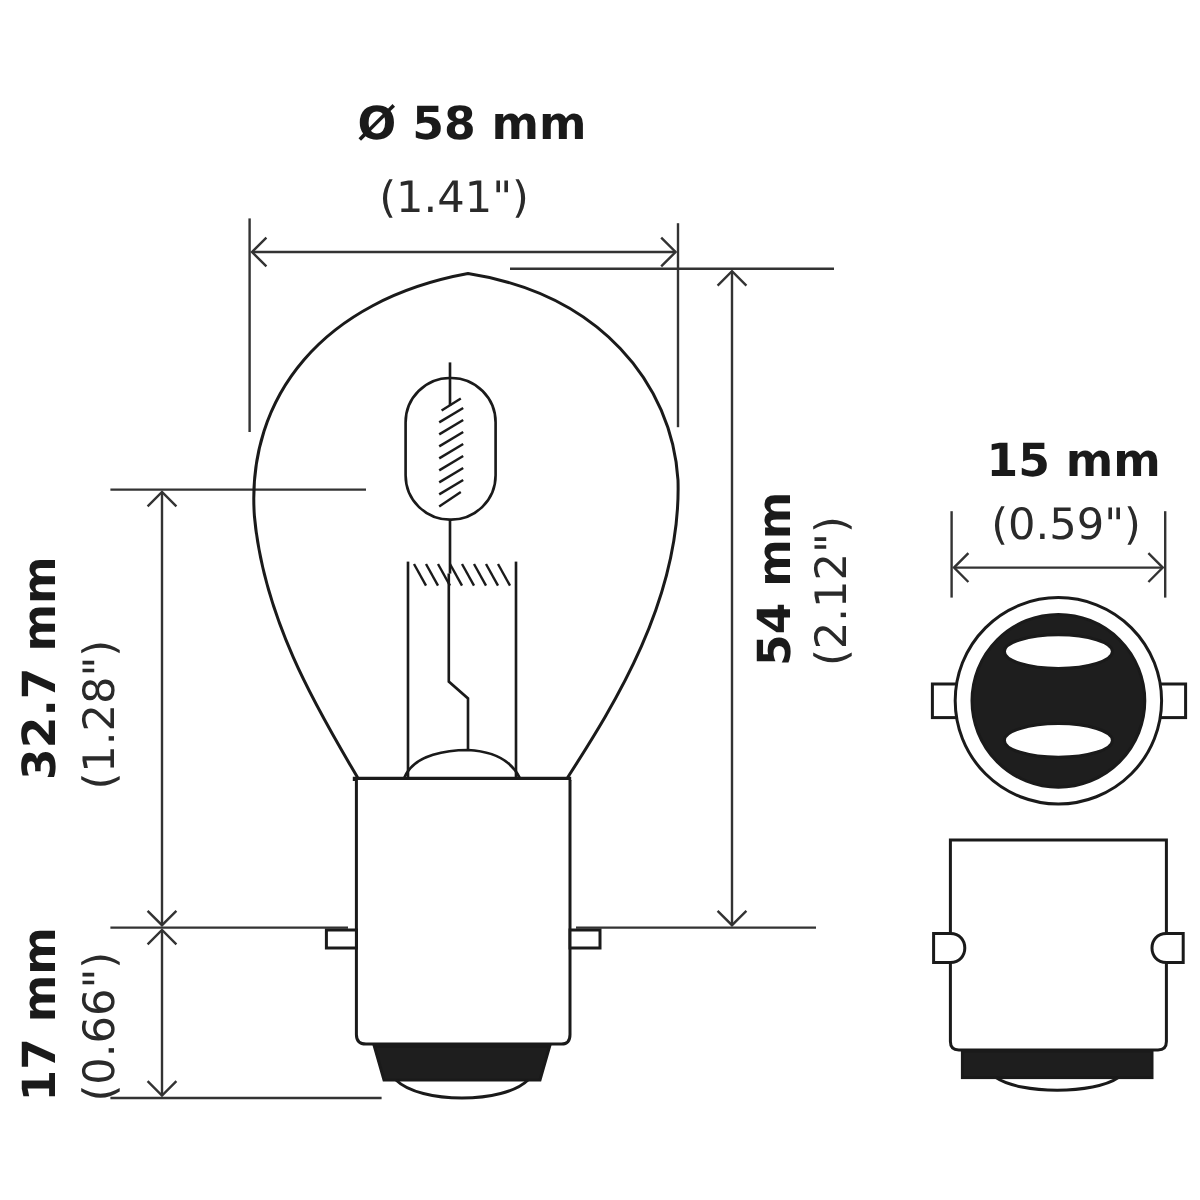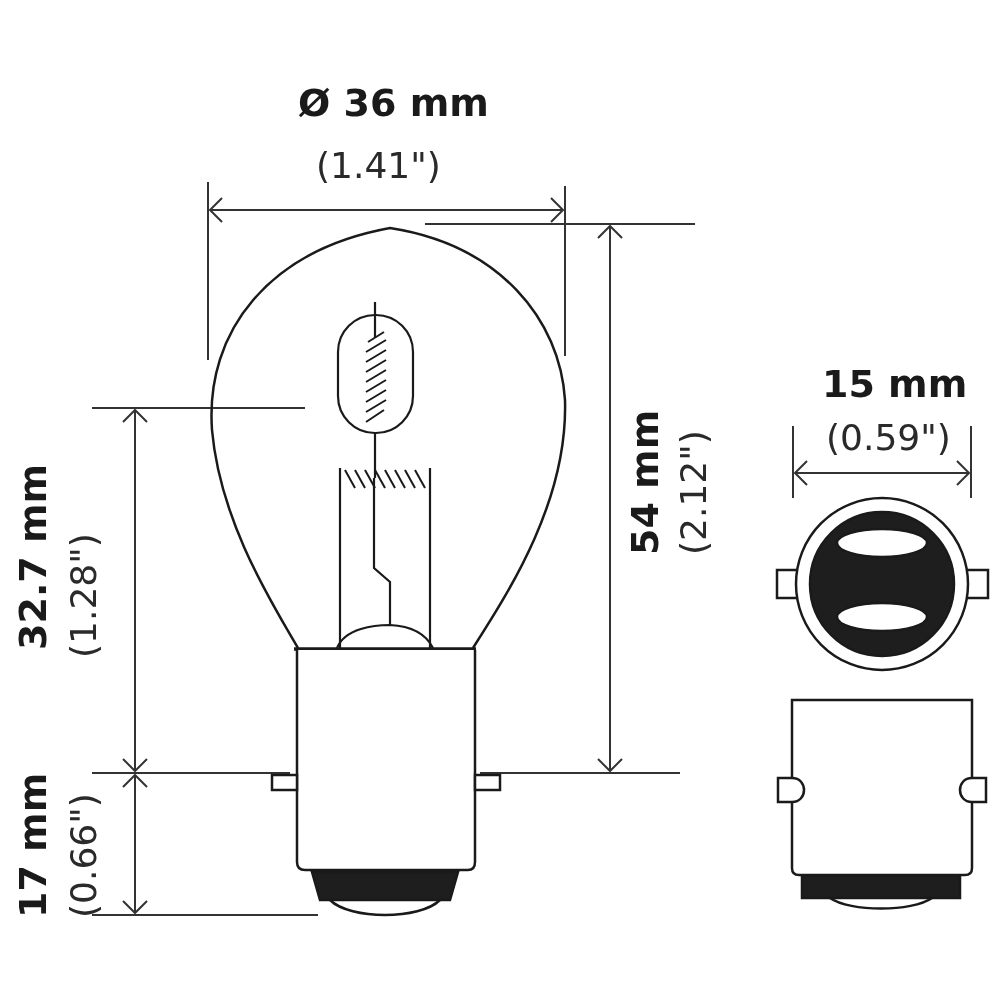--- a/index.html
+++ b/index.html
@@ -102,21 +102,21 @@
 
   <g stroke="#1a1a1a" stroke-width="2.5">
     <path d="M792,700 L972,700 L972,868 Q972,875 965,875 L799,875 Q792,875 792,868 Z" fill="#fff"></path>
     <path d="M792,778 L778,778 L778,802 L792,802 C808,802 808,778 792,778 Z" fill="#fff"></path>
     <path d="M972,778 L986,778 L986,802 L972,802 C956,802 956,778 972,778 Z" fill="#fff"></path>
     <rect x="802" y="876" width="158" height="22" fill="#1e1e1e"></rect>
     <path d="M830,898 C850,912 912,912 932,898" fill="none"></path>
   </g>
 </svg>
 
-<div class="lbl bold" style="left:298px; top:84px;">Ø 36 mm</div>
+<div class="lbl bold" style="left:298px; top:84px;">Ø 58 mm</div>
 <div class="lbl thin" style="left:316px; top:148px;">(1.41")</div>
 
 <div class="lbl bold vert" style="left:626px; top:555px;">54 mm</div>
 <div class="lbl thin vert" style="left:676px; top:555px;">(2.12")</div>
 
 <div class="lbl bold vert" style="left:14px; top:650px;">32.7 mm</div>
 <div class="lbl thin vert" style="left:66px; top:658px;">(1.28")</div>
 
 <div class="lbl bold vert" style="left:14px; top:918px;">17 mm</div>
 <div class="lbl thin vert" style="left:66px; top:918px;">(0.66")</div>

